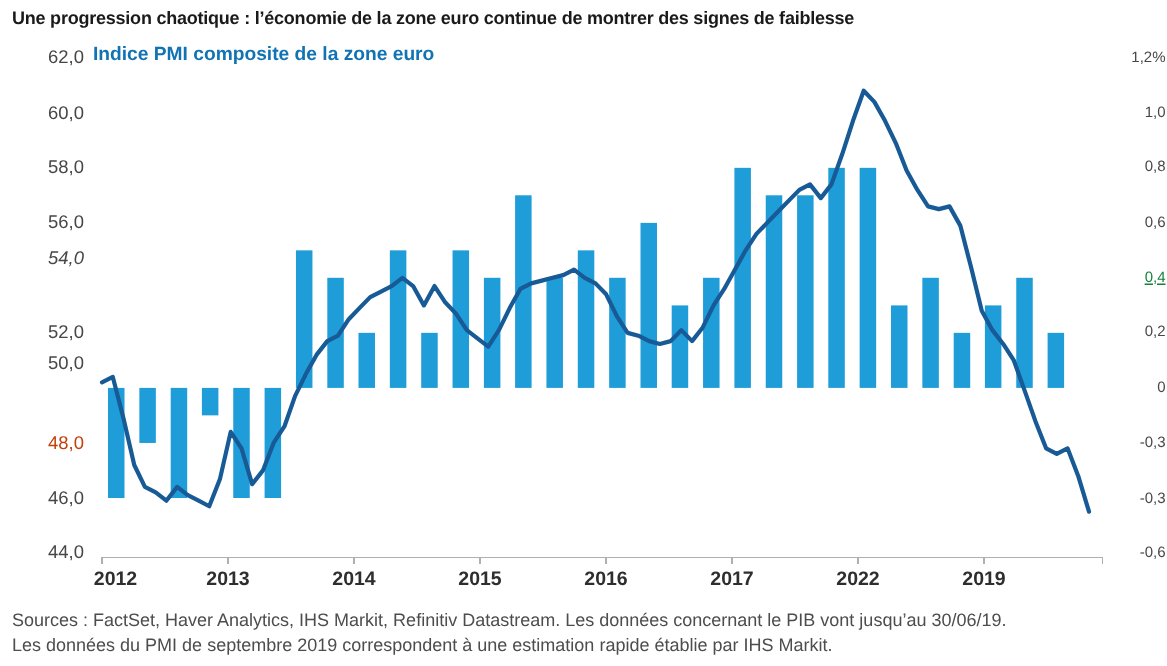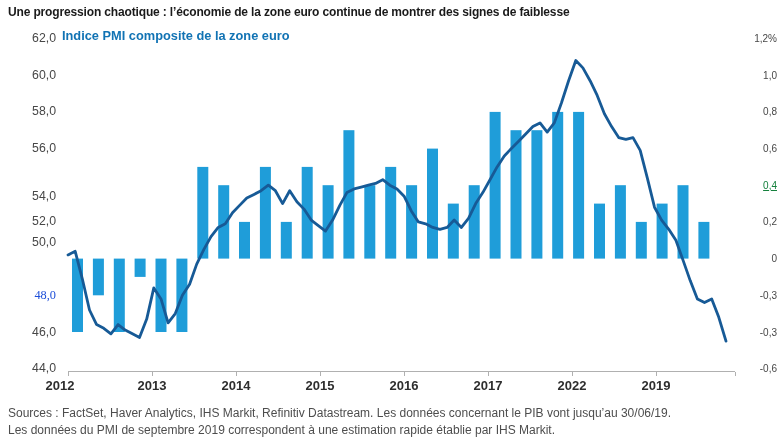--- a/index.html
+++ b/index.html
@@ -72,41 +72,41 @@
       <rect x="677.5" y="185.2" width="11" height="73.4" fill="#1f9dd9"></rect>
       <rect x="698.4" y="221.9" width="11" height="36.7" fill="#1f9dd9"></rect>
       <polyline points="68.0,254.9 75.2,251.3 82.3,278.8 89.5,310.0 96.6,324.6 103.8,328.3 110.9,333.8 118.1,324.6 125.2,330.1 132.4,333.8 139.5,337.5 146.7,319.1 153.8,287.9 161.0,298.9 168.1,322.8 175.3,313.6 182.4,295.3 189.6,284.3 196.7,264.1 203.9,249.4 211.0,236.6 218.2,227.4 225.3,223.8 232.5,212.8 239.6,205.4 246.8,198.1 254.0,194.4 261.1,190.7 268.3,185.2 275.4,190.7 282.6,203.6 289.7,190.7 296.9,201.7 304.0,209.1 311.2,220.1 318.3,225.6 325.5,231.1 332.6,220.1 339.8,205.4 346.9,192.6 354.1,188.9 361.2,187.1 368.4,185.2 375.5,183.4 382.7,179.7 389.8,185.2 397.0,188.9 404.1,196.2 411.3,210.9 418.4,221.9 425.6,223.8 432.8,227.4 439.9,229.3 447.1,227.4 454.2,220.1 461.4,227.4 468.5,218.3 475.7,203.6 482.8,192.6 490.0,179.7 497.1,166.9 504.3,155.9 511.4,148.6 518.6,141.2 525.7,133.9 532.9,126.6 540.0,122.9 547.2,132.1 554.3,122.9 561.5,102.7 568.6,80.7 575.8,60.5 582.9,67.9 590.1,80.7 597.2,95.4 604.4,113.7 611.6,126.6 618.7,137.6 625.9,139.4 633.0,137.6 640.2,150.4 647.3,177.9 654.5,207.2 661.6,220.1 668.8,229.3 675.9,240.3 683.1,260.4 690.2,280.6 697.4,298.9 704.5,302.6 711.7,298.9 718.8,317.3 726.0,341.1" fill="none" stroke="#175a96" stroke-width="2.8" stroke-linejoin="round" stroke-linecap="round"></polyline>
     </svg>
 
   <div id="left-ticks">
       <div class="tickL" style="top: 31px; color: rgb(71, 71, 71);">62,0</div>
       <div class="tickL" style="top: 67.7px; color: rgb(71, 71, 71);">60,0</div>
       <div class="tickL" style="top: 104.4px; color: rgb(71, 71, 71);">58,0</div>
       <div class="tickL" style="top: 141.1px; color: rgb(71, 71, 71);">56,0</div>
-      <div class="tickL" style="top: 189px; color: rgb(71, 71, 71);">54,0</div>
+      <div class="tickL" style="top: 165px; color: rgb(71, 71, 71); font-style: italic;">54,0</div>
       <div class="tickL" style="top: 214.4px; color: rgb(71, 71, 71);">52,0</div>
       <div class="tickL" style="top: 235px; color: rgb(71, 71, 71);">50,0</div>
-      <div class="tickL" style="top: 287.8px; color: #1d4ed8; font-family: Liberation Serif, serif;">48,0</div>
+      <div class="tickL" style="top: 287.8px; color: #c2410c;">48,0</div>
       <div class="tickL" style="top: 324.5px; color: rgb(71, 71, 71);">46,0</div>
       <div class="tickL" style="top: 361.1px; color: rgb(71, 71, 71);">44,0</div>
     </div>
   <div id="right-ticks">
       <div class="tickR" style="top: 31px; color: rgb(71, 71, 71);">1,2%</div>
       <div class="tickR" style="top: 67.7px; color: rgb(71, 71, 71);">1,0</div>
       <div class="tickR" style="top: 104.4px; color: rgb(71, 71, 71);">0,8</div>
       <div class="tickR" style="top: 141.1px; color: rgb(71, 71, 71);">0,6</div>
       <div class="tickR" style="top: 177.7px; color: #15803d; text-decoration: underline;">0,4</div>
       <div class="tickR" style="top: 214.4px; color: rgb(71, 71, 71);">0,2</div>
       <div class="tickR" style="top: 251.1px; color: rgb(71, 71, 71);">0</div>
       <div class="tickR" style="top: 287.8px; color: rgb(71, 71, 71);">-0,3</div>
       <div class="tickR" style="top: 324.5px; color: rgb(71, 71, 71);">-0,3</div>
       <div class="tickR" style="top: 361.1px; color: rgb(71, 71, 71);">-0,6</div>
     </div>
   <div id="year-labels">
-      <div class="yearLbl" style="left: 37px; color: rgb(46, 46, 46);">2012</div>
+      <div class="yearLbl" style="left: 54px; color: rgb(46, 46, 46);">2012</div>
       <div class="yearLbl" style="left: 129px; color: rgb(46, 46, 46);">2013</div>
       <div class="yearLbl" style="left: 213px; color: rgb(46, 46, 46);">2014</div>
       <div class="yearLbl" style="left: 297px; color: rgb(46, 46, 46);">2015</div>
       <div class="yearLbl" style="left: 381px; color: rgb(46, 46, 46);">2016</div>
       <div class="yearLbl" style="left: 465px; color: rgb(46, 46, 46);">2017</div>
       <div class="yearLbl" style="left: 549px; color: rgb(46, 46, 46);">2022</div>
       <div class="yearLbl" style="left: 633px; color: rgb(46, 46, 46);">2019</div>
     </div>
 
   <div id="src1" style="color: rgb(77, 77, 77);">Sources : FactSet, Haver Analytics, IHS Markit, Refinitiv Datastream. Les données concernant le PIB vont jusqu’au 30/06/19.</div>

